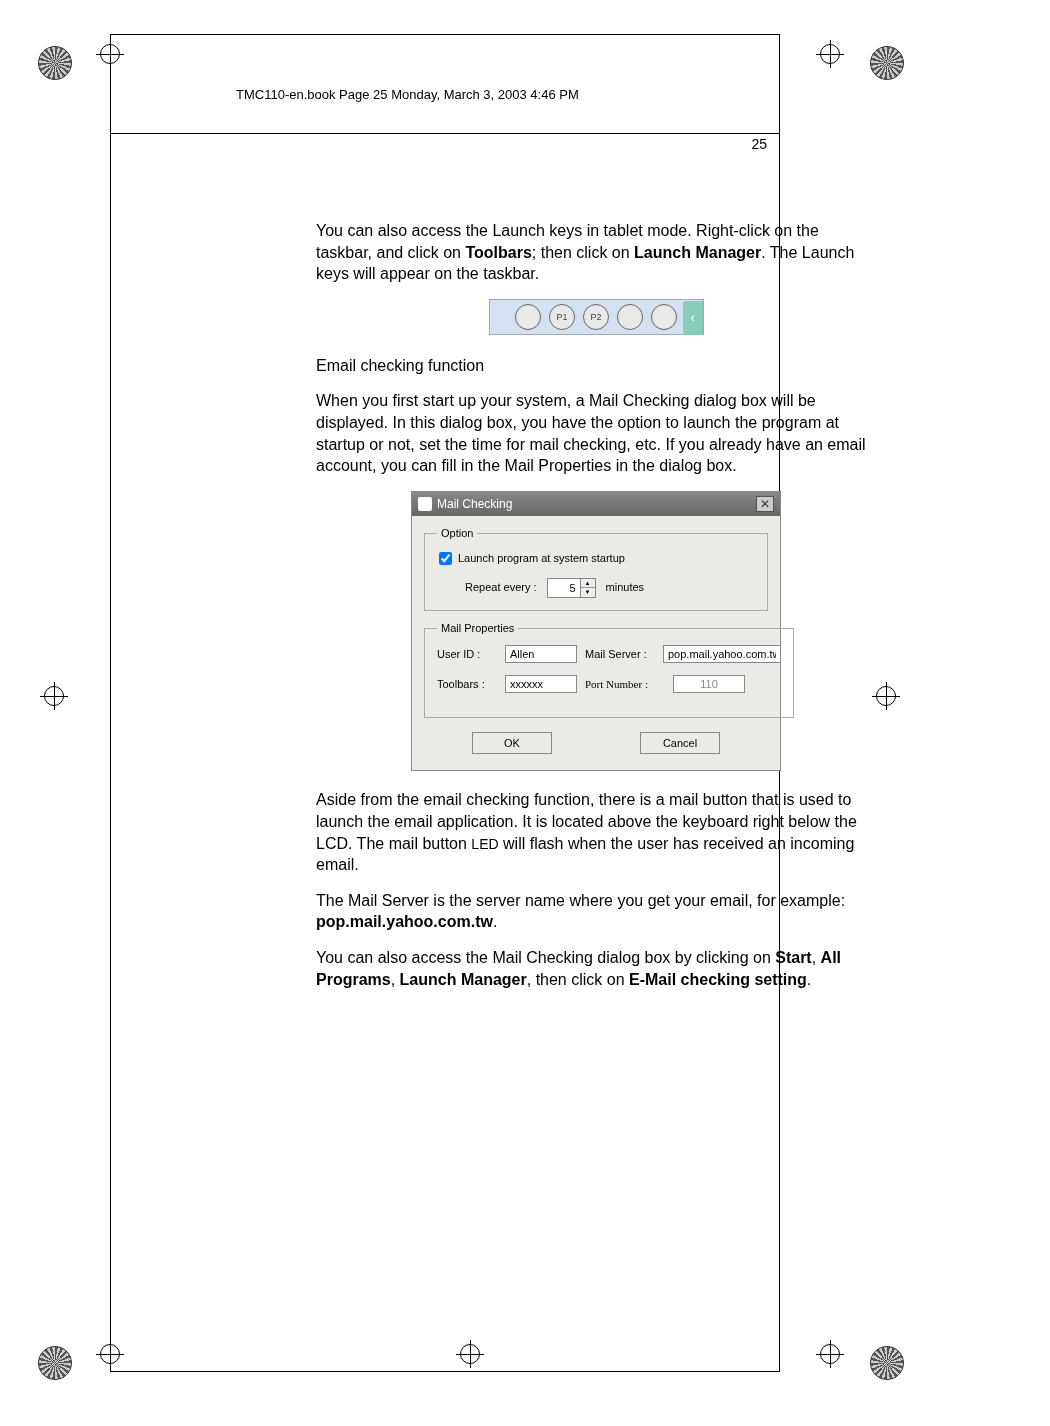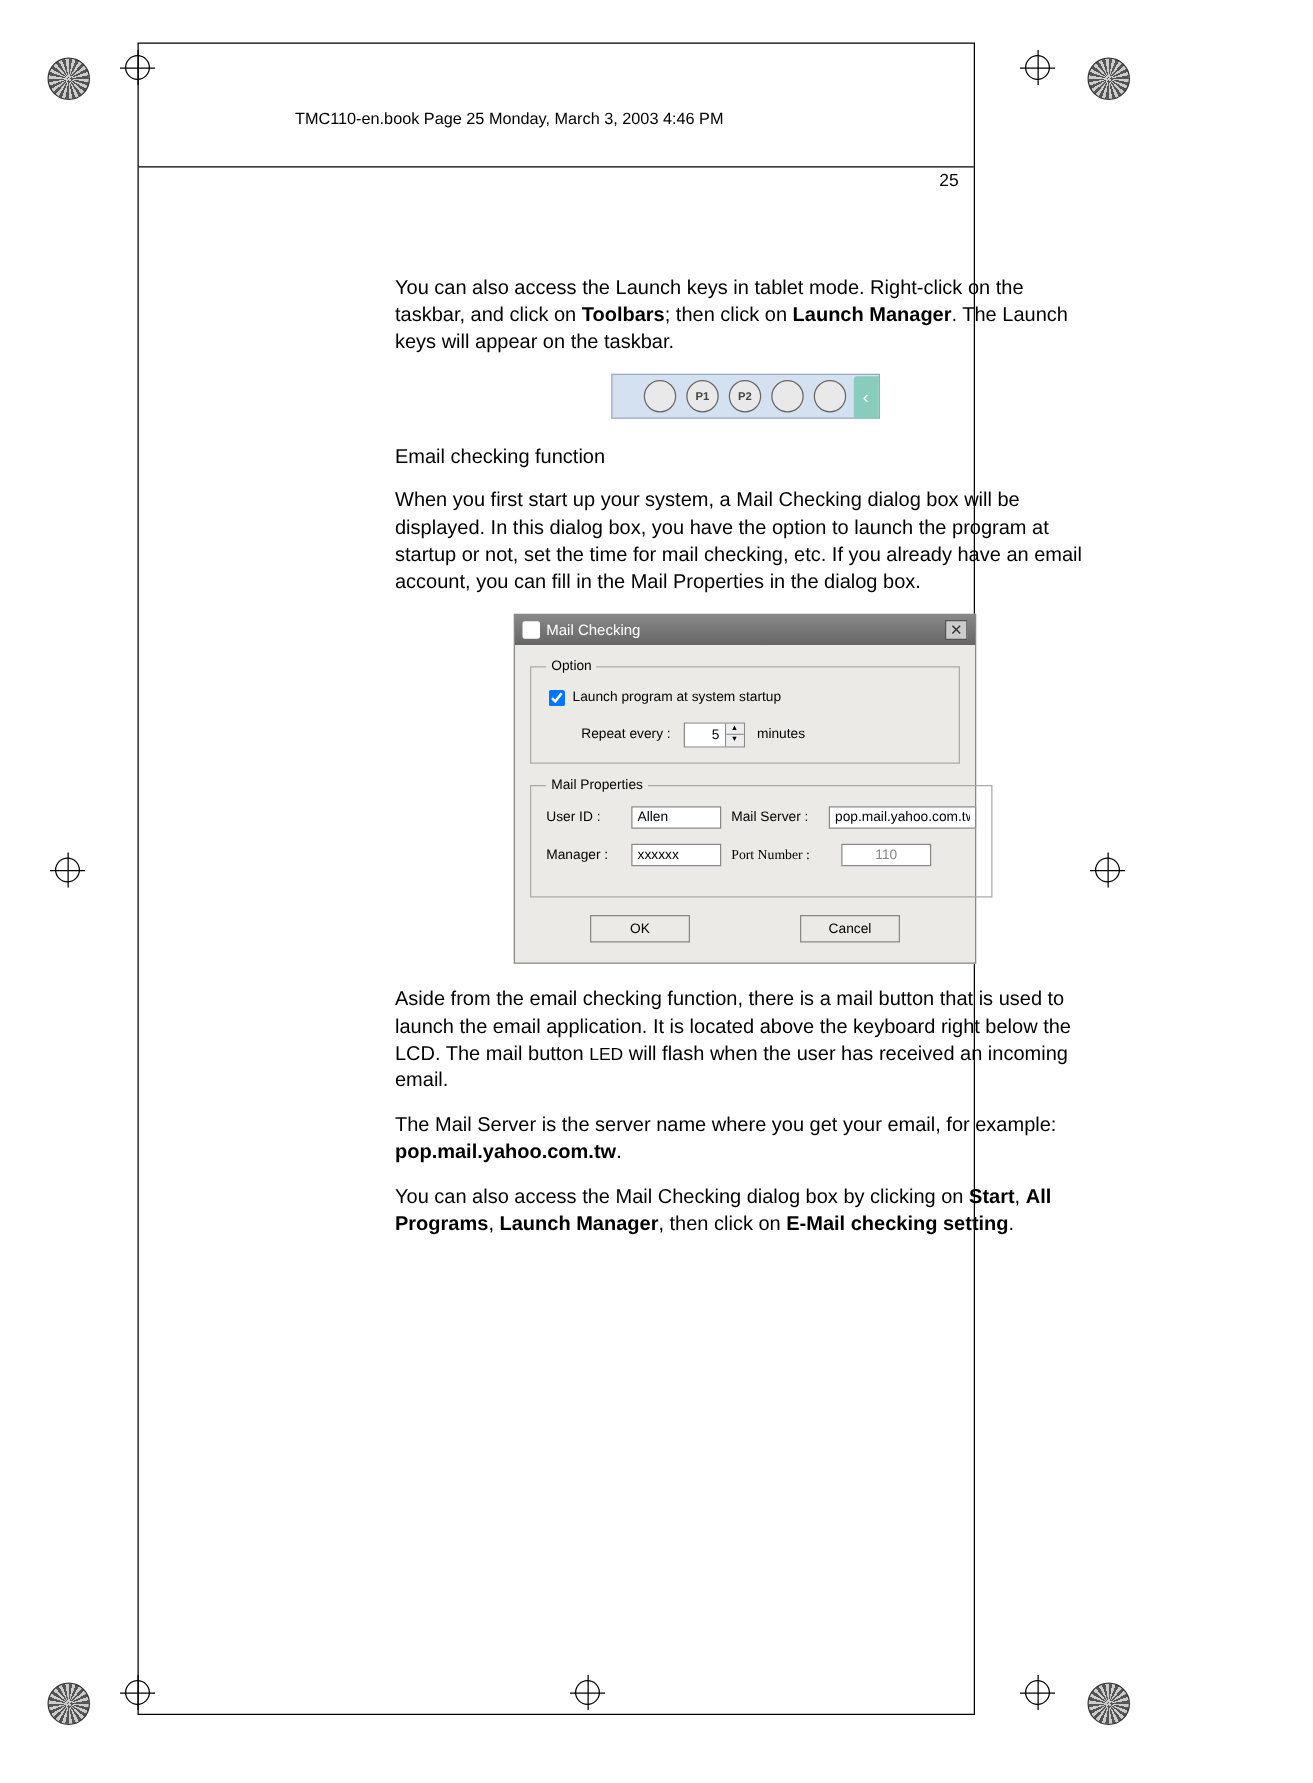--- a/index.html
+++ b/index.html
@@ -17,21 +17,21 @@
     
     
     .content { position: absolute; left: 205px; top: 185px; width: 560px; font-size: 16px; line-height: 1.35; color: #000; }
     .content p { margin-bottom: 14px; }
     .bold { font-weight: bold; }
     .heading { font-size: 16px; margin-bottom: 14px; margin-top: 8px; }
     .small-caps { font-size: 14px; }
     
     
     .launch-toolbar { width: 215px; height: 36px; margin: 8px auto 20px; display: flex; align-items: center; justify-content: center; background: #d3e1f0; border: 1px solid #9ab; position: relative; }
-    .tb-btn { width: 26px; height: 26px; border-radius: 50%; border: 1px solid #666; background: #e9e9e9; margin: 0 4px; display: flex; align-items: center; justify-content: center; font-size: 9px; color: #444; font-weight: bold; }
+    .tb-btn { width: 26px; height: 26px; border-radius: 50%; border: 1px solid #666; background: #e9e9e9; margin: 0 4px; display: flex; align-items: center; justify-content: center; font-size: 9px; color: #444; }
     .tb-chevron { width: 20px; height: 34px; background: #8cb; border-radius: 3px 0 0 3px; display: flex; align-items: center; justify-content: center; color: #fff; font-size: 14px; position: absolute; right: 0; top: 1px; }
     
     
     .dialog { width: 370px; margin: 12px auto 18px; background: #eceae6; border: 1px solid #888; font-family: Tahoma, sans-serif; font-size: 11px; }
     .dialog-title { background: linear-gradient(#888, #666); color: #fff; padding: 4px 6px; display: flex; align-items: center; justify-content: space-between; font-size: 12px; }
     .dialog-title-left { display: flex; align-items: center; gap: 5px; }
     .title-icon { width: 14px; height: 14px; background: #fff; border-radius: 2px; display: inline-block; }
     .close-btn { width: 18px; height: 16px; background: #ccc; border: 1px solid #555; display: flex; align-items: center; justify-content: center; font-size: 12px; color: #333; cursor: pointer; }
     .dialog-body { padding: 10px 12px 12px; }
     fieldset { border: 1px solid #aaa; padding: 10px 12px 12px; margin-bottom: 10px; }
@@ -201,21 +201,21 @@
         </fieldset>
         <fieldset>
           <legend>Mail Properties</legend>
           <div class="props-row">
             <label>User ID :</label>
             <input class="userid-input" type="text" value="Allen" style="">
             <span class="midlabel">Mail Server :</span>
             <input class="server-input" type="text" value="pop.mail.yahoo.com.tw" style="">
           </div>
           <div class="props-row">
-            <label>Manager :</label>
+            <label>Toolbars :</label>
             <input class="pass-input" type="text" value="xxxxxx" style="">
             <span class="midlabel" style="width:80px;font-family:Liberation Serif, serif;">Port Number :</span>
             <input class="port-input" type="text" disabled="" value="110" style="">
           </div>
         </fieldset>
         <div class="dialog-btns">
           <button>OK</button>
           <button>Cancel</button>
         </div>
       </div>

